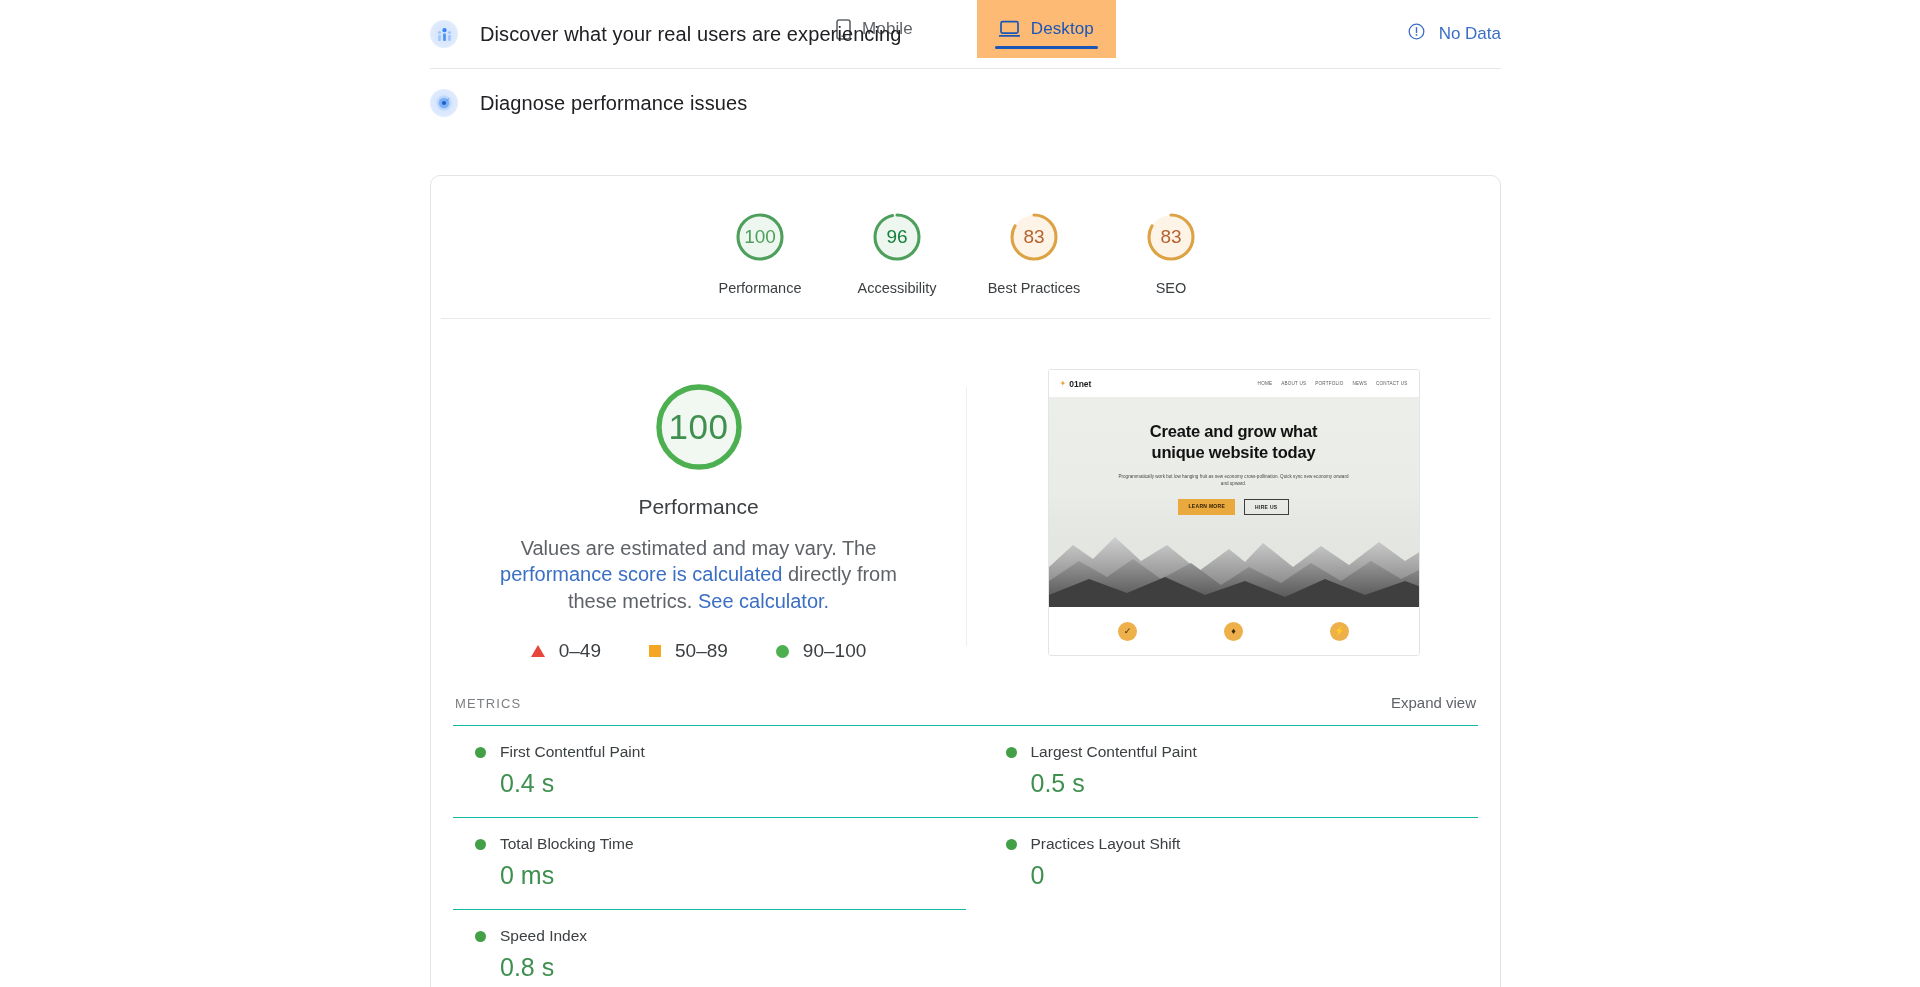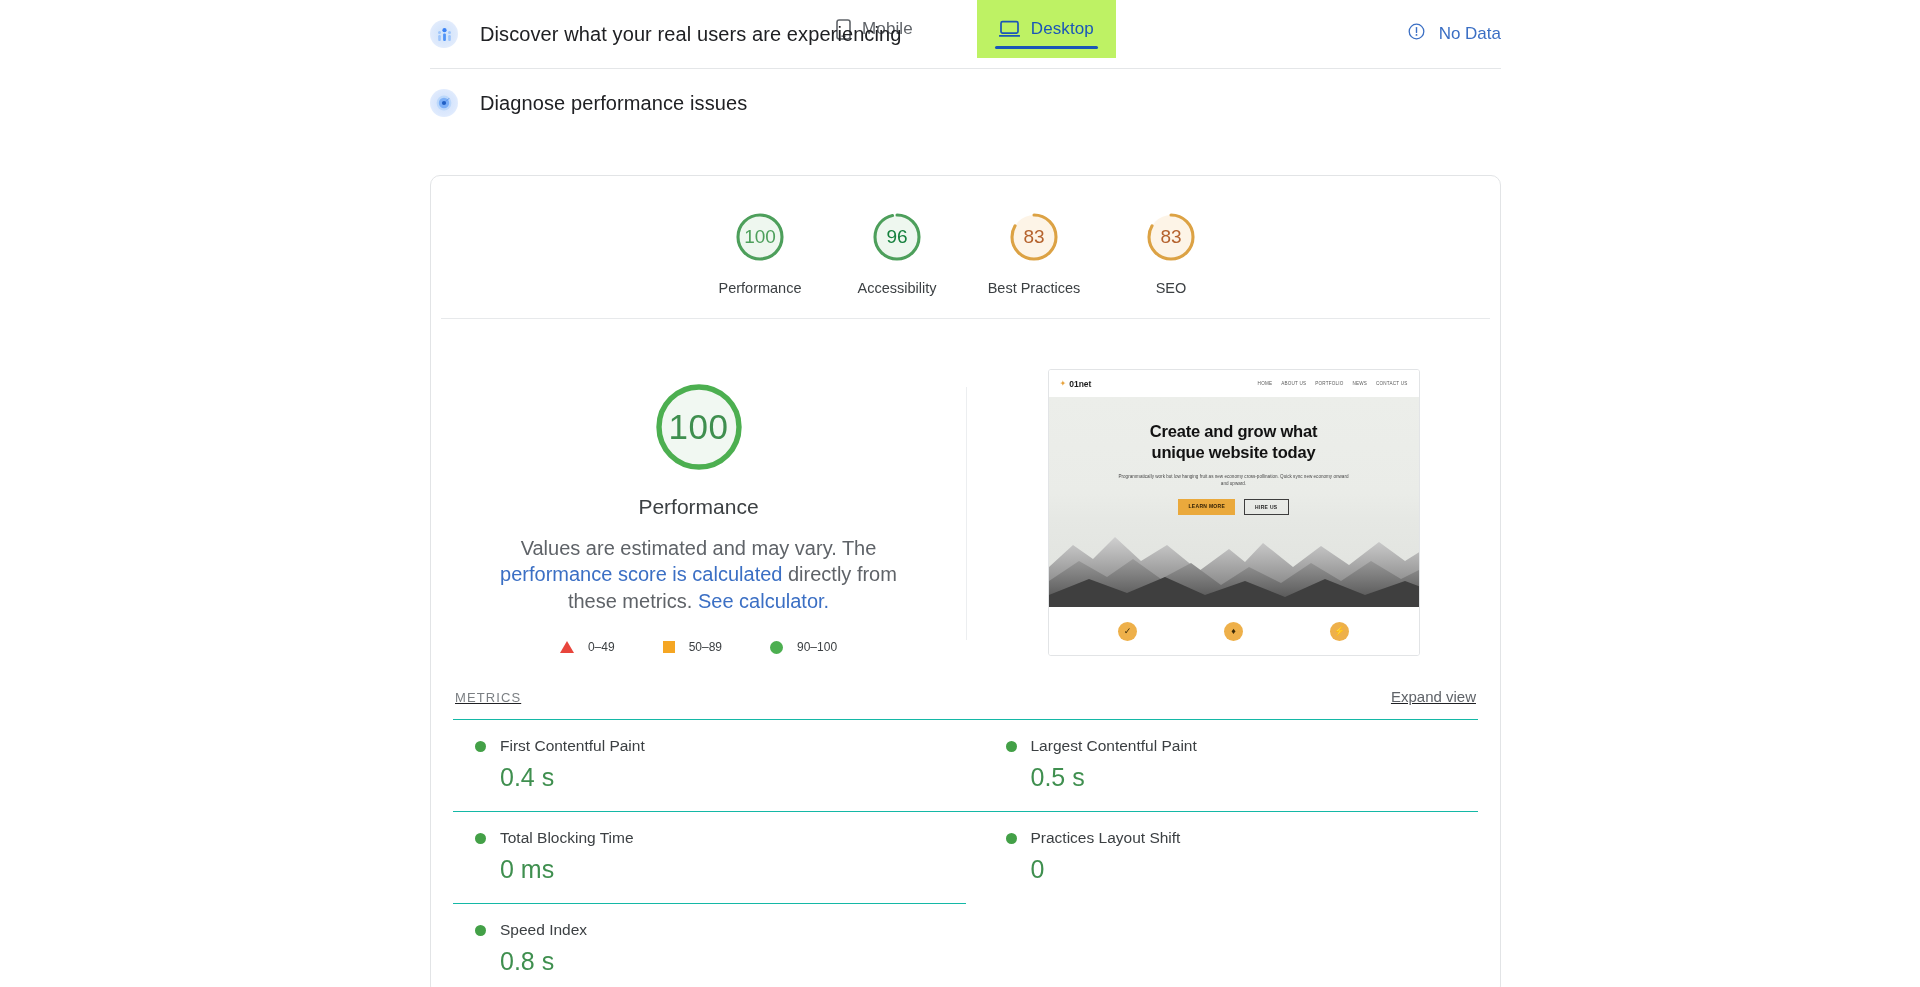--- a/index.html
+++ b/index.html
@@ -43,21 +43,21 @@
     padding: 0 22px;
     height: 58px;
     position: relative;
     cursor: pointer;
     background: transparent;
     border: none;
     font-size: 17px;
     letter-spacing: .1px;
   }
   .tab .tab-label { font-size: 17px; color: #5f6368; }
-  .tab.active { background: #bef264; margin-left: 42px; }
+  .tab.active { background: #fdba74; margin-left: 42px; }
   .tab.active .tab-label { color: #1a56b8; font-weight: 500; }
   .tab.active::after {
     content: "";
     position: absolute;
     left: 18px; right: 18px;
     bottom: 9px;
     height: 3.5px;
     border-radius: 2px;
     background: #1a56b8;
   }
@@ -180,21 +180,21 @@
     line-height: 1.32;
     color: #5f6368;
   }
   .est-text a { color: #3b6fc4; text-decoration: none; cursor: pointer; }
 
   .legend {
     margin-top: 26px;
     display: flex;
     align-items: center;
     gap: 48px;
-    font-size: 12px;
+    font-size: 19px;
     color: #3c4043;
   }
   .legend-item { display: flex; align-items: center; gap: 14px; cursor: default; }
   .tri {
     width: 0; height: 0;
     border-left: 7px solid transparent;
     border-right: 7px solid transparent;
     border-bottom: 12px solid #e8453c;
   }
   .sq { width: 12px; height: 12px; background: #f5a623; }
@@ -296,21 +296,20 @@
     display: flex; align-items: center; justify-content: center;
     font-size: 9px;
     color: #3a2a08;
   }
 
   
   .metrics-head {
     display: flex;
     align-items: baseline;
     padding: 6px 2px 14px;
-    text-decoration: underline;
   }
   .metrics-title {
     font-size: 13px;
     letter-spacing: 1.1px;
     color: #7b7f83;
   }
   .expand {
     margin-left: auto;
     font-size: 15px;
     color: #5f6368;

